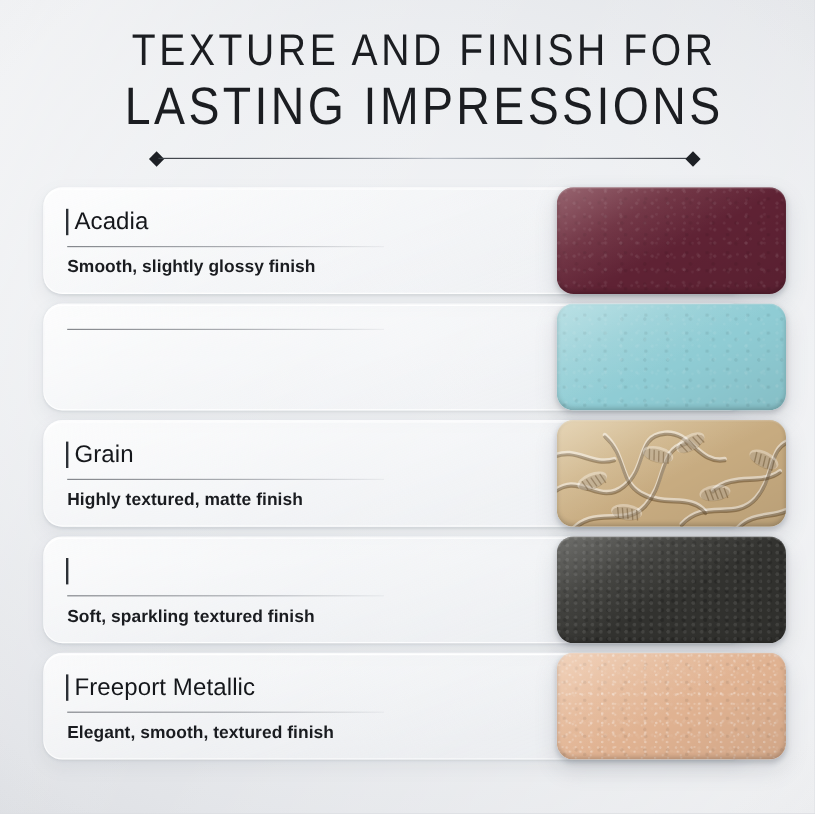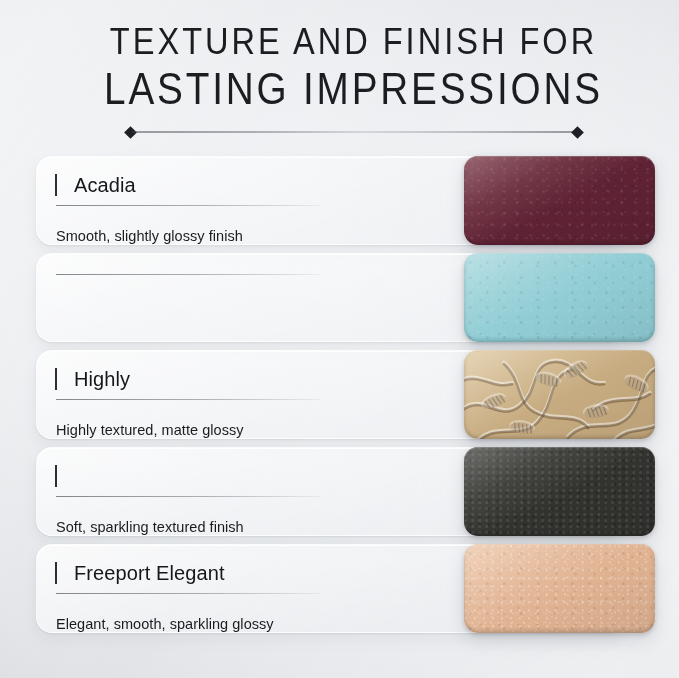--- a/index.html
+++ b/index.html
@@ -151,21 +151,21 @@
 
   .plate-text {
     position: absolute;
     left: 18px;
     top: 14px;
     width: 330px;
   }
   .name-wrap {
     display: flex;
     align-items: center;
-    gap: 17px;
+    gap: 5px;
     height: 28px;
   }
   .tick {
     width: 2px;
     height: 22px;
     background: #2c3036;
     flex: none;
   }
   .swatch-name {
     color: #15171b;
@@ -178,25 +178,25 @@
   .rule {
     width: 264px;
     height: 1px;
     margin: 6px 0 0 1px;
     background: linear-gradient(to right,
       rgba(60,64,72,0.62) 0%,
       rgba(80,85,94,0.44) 55%,
       rgba(150,156,166,0.10) 100%);
   }
   .swatch-desc {
-    margin-top: 22px;
+    margin-top: 9px;
     margin-left: 1px;
     color: #1a1c20;
     font-size: 14.5px;
-    font-weight: 400;
+    font-weight: 700;
     letter-spacing: 0.05px;
     white-space: nowrap;
   }
 
   
   .chip {
     position: absolute;
     right: 0;
     top: 0;
     width: 191px;
@@ -320,24 +320,24 @@
           <span class="grain"></span>
           <span class="sheen"></span>
           <span class="inner-edge"></span>
         </div>
       </div>
       <div class="row">
         <div class="plate">
           <div class="plate-text">
             <div class="name-wrap">
               <span class="tick"></span>
-              <span class="swatch-name">Highly</span>
+              <span class="swatch-name">Grain</span>
             </div>
             <div class="rule"></div>
-            <div class="swatch-desc">Highly textured, matte glossy</div>
+            <div class="swatch-desc">Highly textured, matte finish</div>
           </div>
         </div>
         <div class="chip">
           <span class="chip-base" style="background:linear-gradient(152deg,#ddc79e 0%,#c7ab80 52%,#c7ab80 100%)"></span>
           <svg class="floral-svg" viewBox="0 0 191 89" preserveAspectRatio="none" xmlns="http://www.w3.org/2000/svg">
             <g fill="none" stroke-linecap="round">
               <path d="M-6,64 C18,40 34,74 56,56 C76,40 66,14 90,12 C112,10 118,38 140,34" stroke="rgba(255,255,255,0.50)" stroke-width="3.4" transform="translate(0,-1.6)"></path>
               <path d="M10,96 C30,70 56,92 74,72 C92,52 84,26 108,20" stroke="rgba(255,255,255,0.50)" stroke-width="3.4" transform="translate(0,-1.6)"></path>
               <path d="M104,88 C124,66 148,86 166,66 C182,48 176,22 196,18" stroke="rgba(255,255,255,0.50)" stroke-width="3.4" transform="translate(0,-1.6)"></path>
               <path d="M40,14 C58,30 52,52 70,62 C90,74 112,62 124,78" stroke="rgba(255,255,255,0.50)" stroke-width="3.4" transform="translate(0,-1.6)"></path>
@@ -428,24 +428,24 @@
           <span class="pebble"></span>
           <span class="sheen"></span>
           <span class="inner-edge"></span>
         </div>
       </div>
       <div class="row">
         <div class="plate">
           <div class="plate-text">
             <div class="name-wrap">
               <span class="tick"></span>
-              <span class="swatch-name">Freeport Elegant</span>
+              <span class="swatch-name">Freeport Metallic</span>
             </div>
             <div class="rule"></div>
-            <div class="swatch-desc">Elegant, smooth, sparkling glossy</div>
+            <div class="swatch-desc">Elegant, smooth, textured finish</div>
           </div>
         </div>
         <div class="chip">
           <span class="chip-base" style="background:linear-gradient(152deg,#ecc3a4 0%,#e0b291 52%,#e0b291 100%)"></span>
           <span class="grain"></span>
           <span class="sparkle"></span>
           <span class="sheen"></span>
           <span class="inner-edge"></span>
         </div>
       </div>

